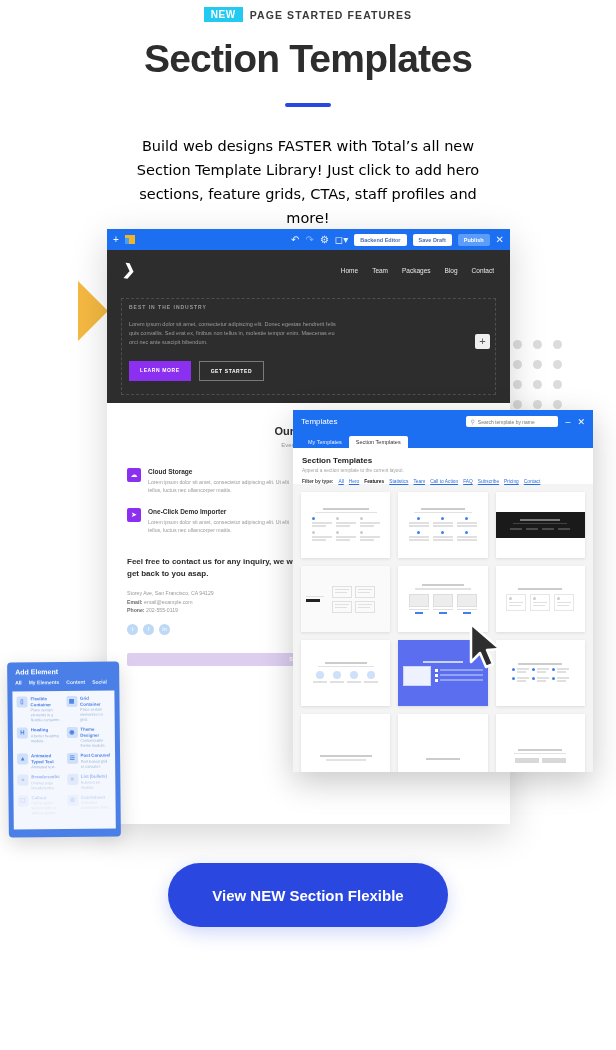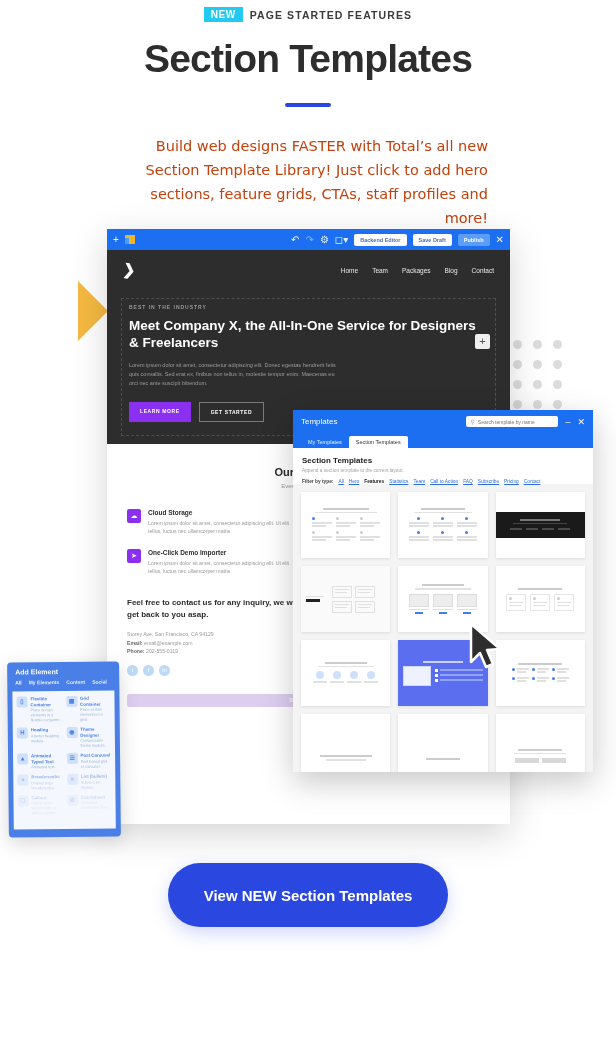--- a/index.html
+++ b/index.html
@@ -22,22 +22,22 @@
   .eyebrow-text {
     display: inline-block; margin-left: 7px; vertical-align: middle;
     font-size: 10.5px; font-weight: bold; letter-spacing: 1.1px; color: #3a3a3a;
   }
   h1.title {
     text-align: center; font-size: 39px; font-weight: bold;
     color: #2d2d2d; margin-top: 14px; letter-spacing: -0.8px;
   }
   .rule { width: 46px; height: 4px; background: #2a47e0; margin: 22px auto 0; border-radius: 2px; }
   .lede {
-    width: 360px; margin: 27px auto 0; text-align: right;
-    font-size: 14.5px; line-height: 24px; color: #c2410c;
+    width: 360px; margin: 27px auto 0; text-align: center;
+    font-size: 14.5px; line-height: 24px; color: #000000;
     font-family: "DejaVu Sans", sans-serif;
   }
 
   
   .tri {
     position: absolute; left: 78px; top: 281px; width: 0; height: 0;
     border-top: 30px solid transparent; border-bottom: 30px solid transparent;
     border-left: 30px solid #f5b942;
   }
   .dots { position: absolute; left: 513px; top: 340px; display: grid;
@@ -229,21 +229,20 @@
       <span>Team</span>
       <span>Packages</span>
       <span>Blog</span>
       <span>Contact</span>
     </div>
   </div>
 
   <div class="hero">
     <div class="dash"></div>
     <div class="kicker">BEST IN THE INDUSTRY</div>
-    <h2>Meet Company X, the All-In-One Service for Designers &amp; Freelancers</h2>
     <p>Lorem ipsum dolor sit amet, consectetur adipiscing elit. Donec egestas hendrerit felis quis convallis. Sed erat ex, finibus non tellus in, molestie tempor enim. Maecenas eu orci nec ante suscipit bibendum.</p>
     <div class="btns">
       <span class="b1">LEARN MORE</span>
       <span class="b2">GET STARTED</span>
     </div>
     <div class="plus">+</div>
   </div>
 
   <div class="services">
     <h3>Our Services</h3>
@@ -710,13 +709,13 @@
           </div>
         </div>
       </div>
   </div>
 </div>
 
 <svg class="cursor" viewBox="0 0 40 48">
   <path d="M3 2 L3 40 L12 31 L18 45 L25 42 L19 28 L32 27 Z" fill="#2e2e2e" stroke="#ffffff" stroke-width="2.5" stroke-linejoin="round"></path>
 </svg>
 
-<div class="cta">View NEW Section Templates</div>
+<div class="cta">View NEW Section Flexible</div>
 
 </body></html>

